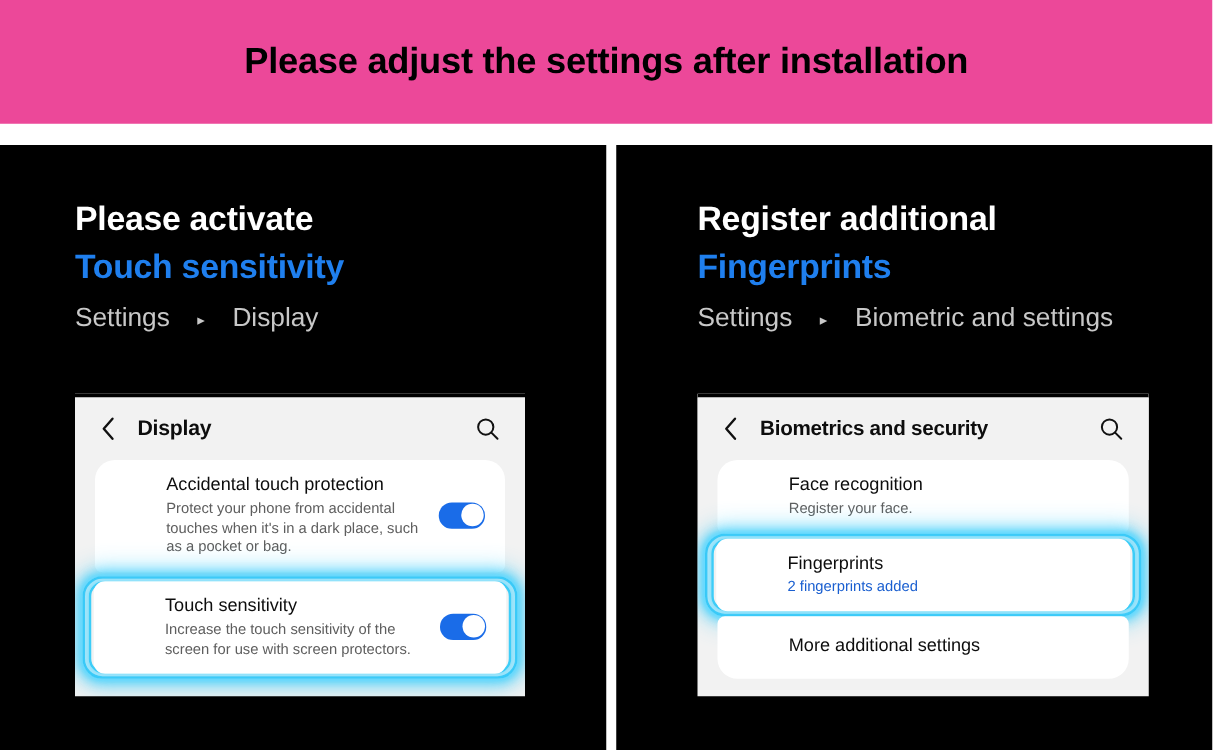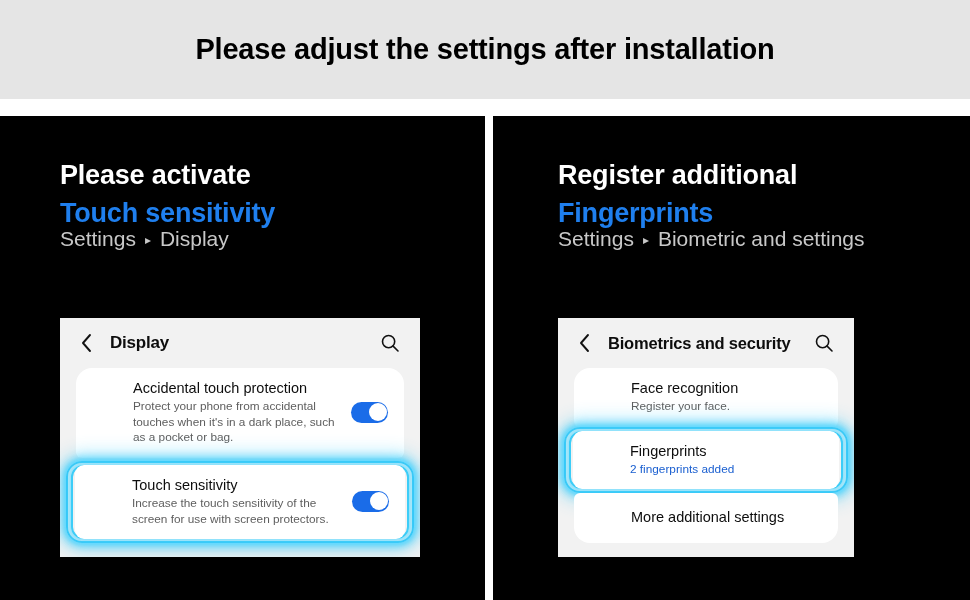--- a/index.html
+++ b/index.html
@@ -11,21 +11,21 @@
     height: 600px;
     background: #ffffff;
     font-family: "Liberation Sans", sans-serif;
     overflow: hidden;
     position: relative;
   }
 
   
   .title-bar {
     height: 99px;
-    background: #e5e5e5;
+    background: #ec4899;
     display: flex;
     align-items: center;
     justify-content: center;
   }
   .title-text {
     font-size: 29px;
     font-weight: bold;
     color: #000000;
     letter-spacing: -0.2px;
     white-space: nowrap;
@@ -69,26 +69,27 @@
   .head-line2 {
     font-size: 27px;
     font-weight: bold;
     color: #1f7fee;
     line-height: 1.0;
     margin-top: 11px;
     letter-spacing: -0.2px;
     white-space: nowrap;
   }
   .breadcrumb {
+    margin-top: 16px;
     font-size: 21px;
     color: #c8c8c8;
     white-space: nowrap;
     display: flex;
     align-items: center;
-    gap: 9px;
+    gap: 22px;
   }
   .crumb-arrow {
     color: #c8c8c8;
     font-size: 12px;
     line-height: 1;
     transform: translateY(1px);
   }
 
   
   .shot {
@@ -98,21 +99,21 @@
   }
   .shot-left {
     left: 60px;
     top: 199px;
     width: 360px;
     height: 242px;
   }
   .shot-right {
     left: 0px;
     top: 199px;
-    width: 296px;
+    width: 361px;
     height: 242px;
   }
   .panel-right .shot-right { left: 65px; }
 
   .shot-topstrip {
     height: 3px;
     background: #000000;
     width: 100%;
   }
 

